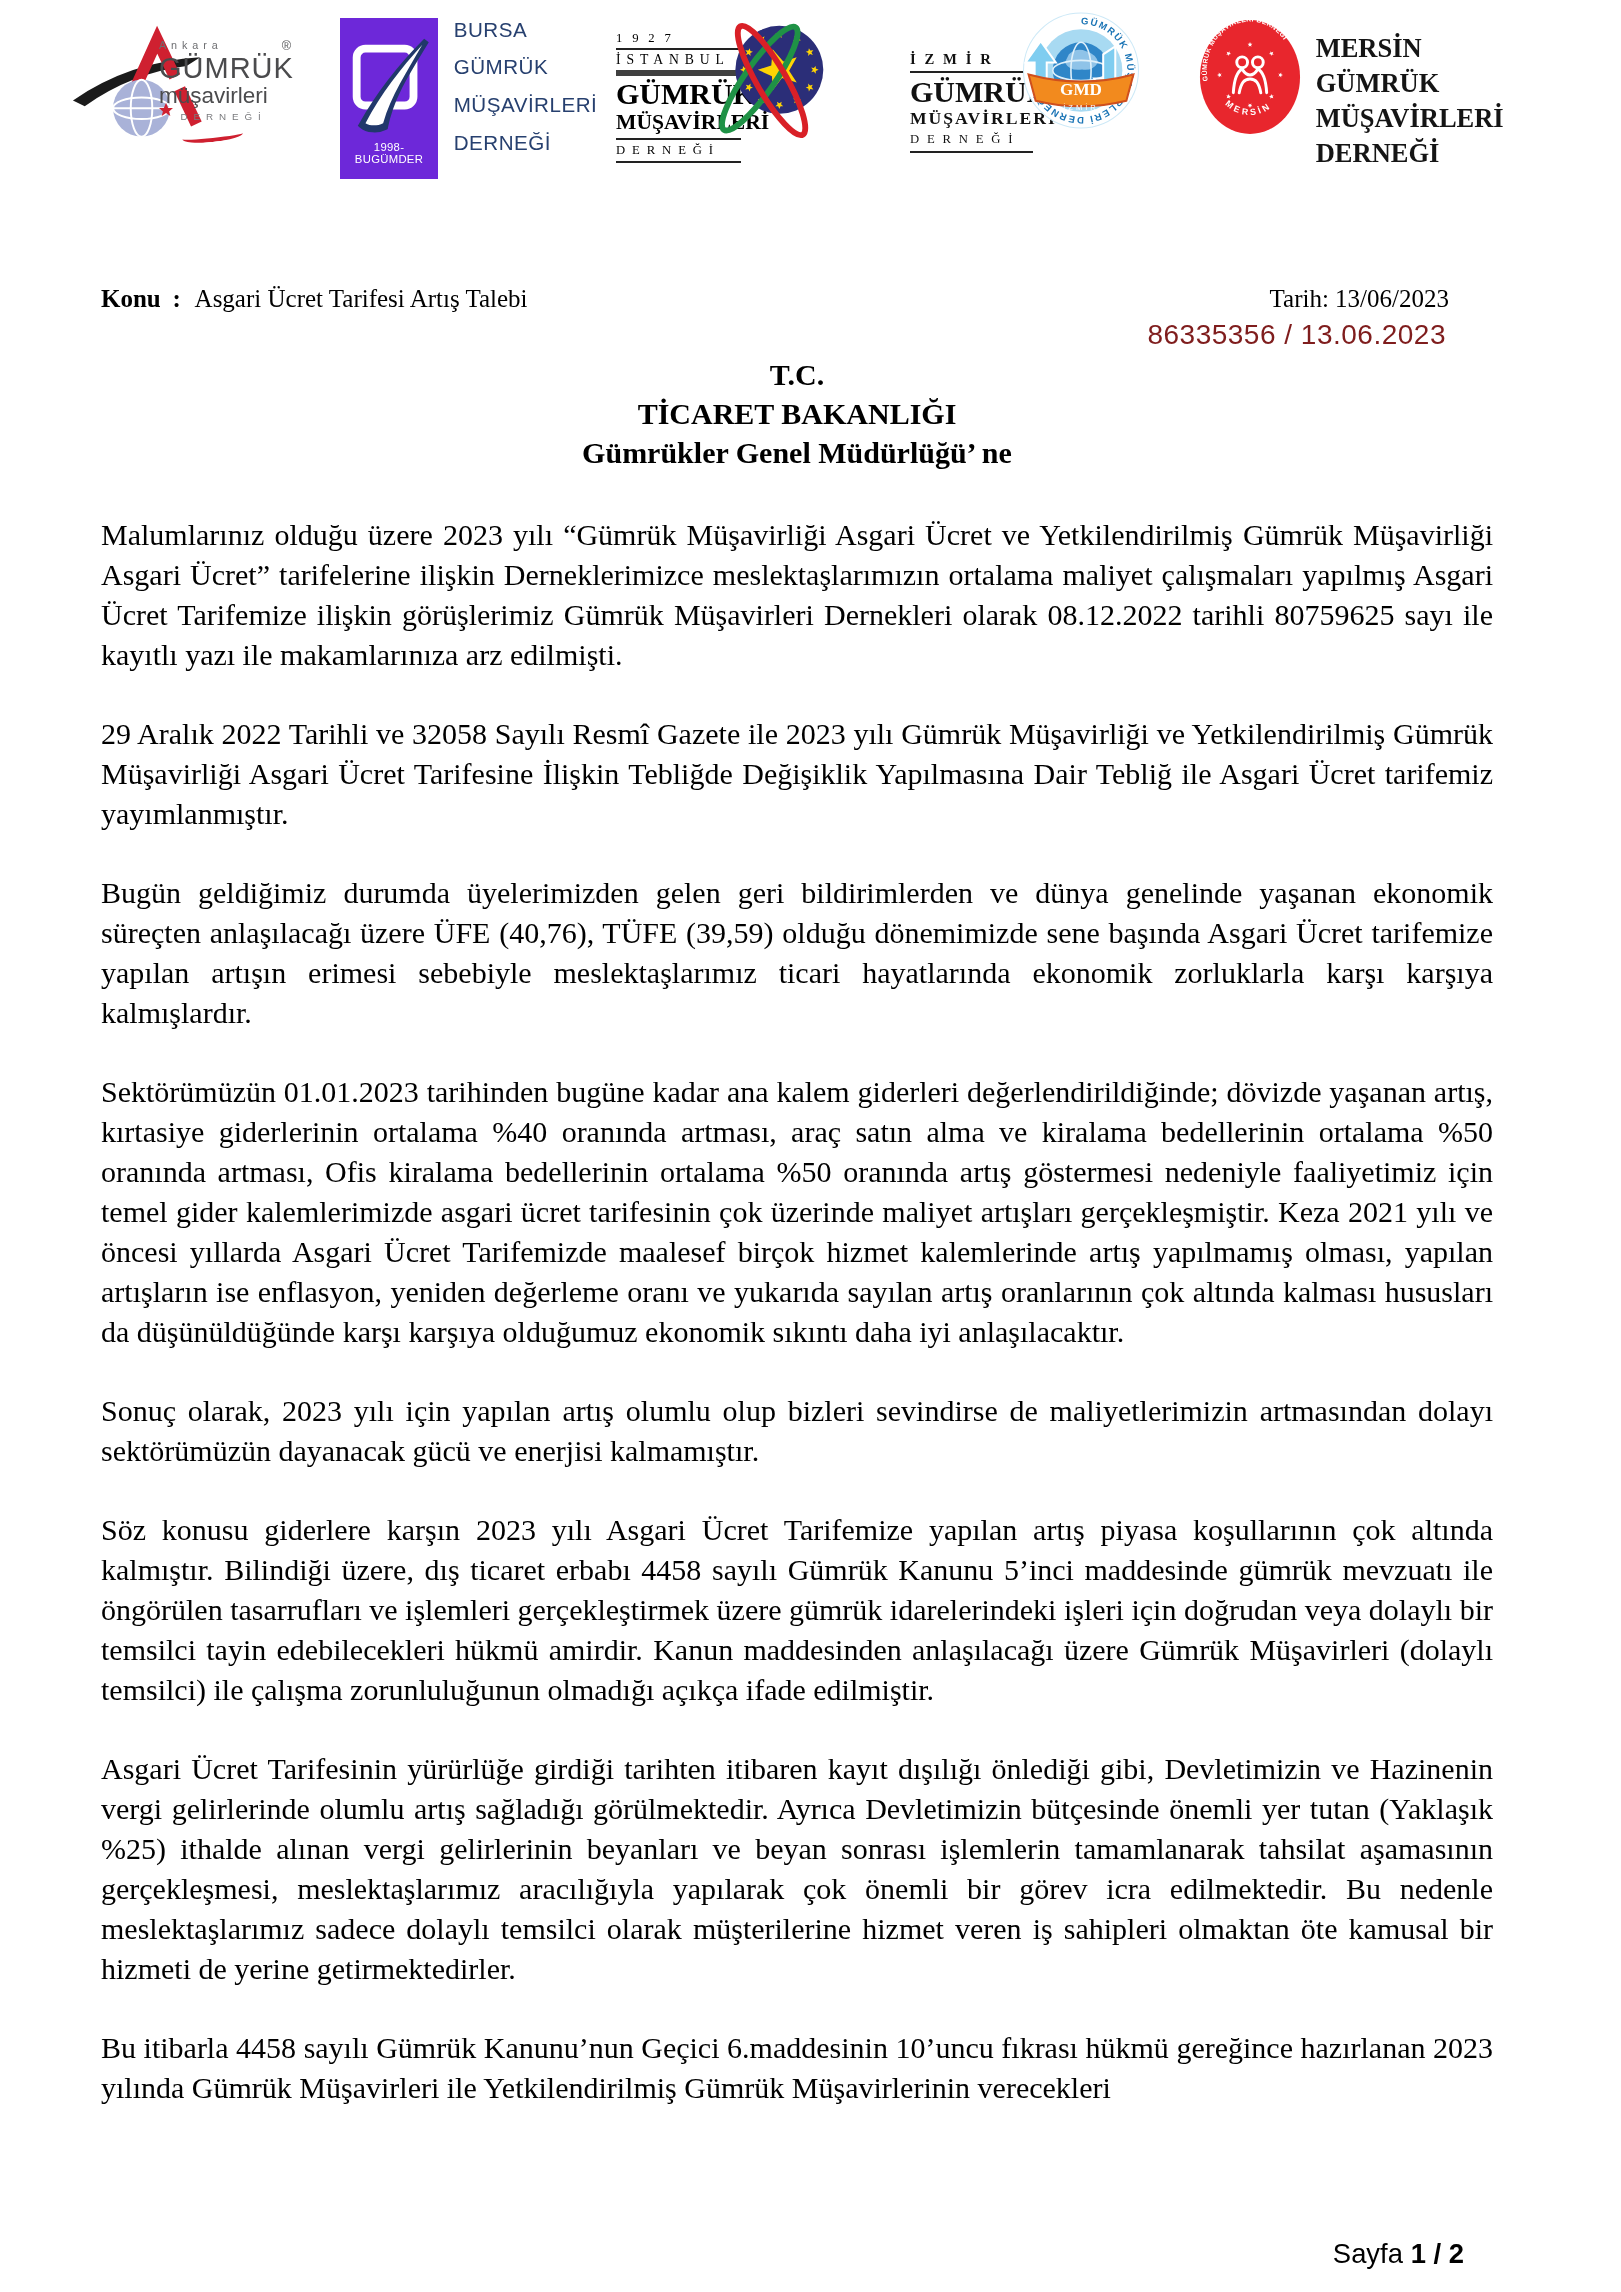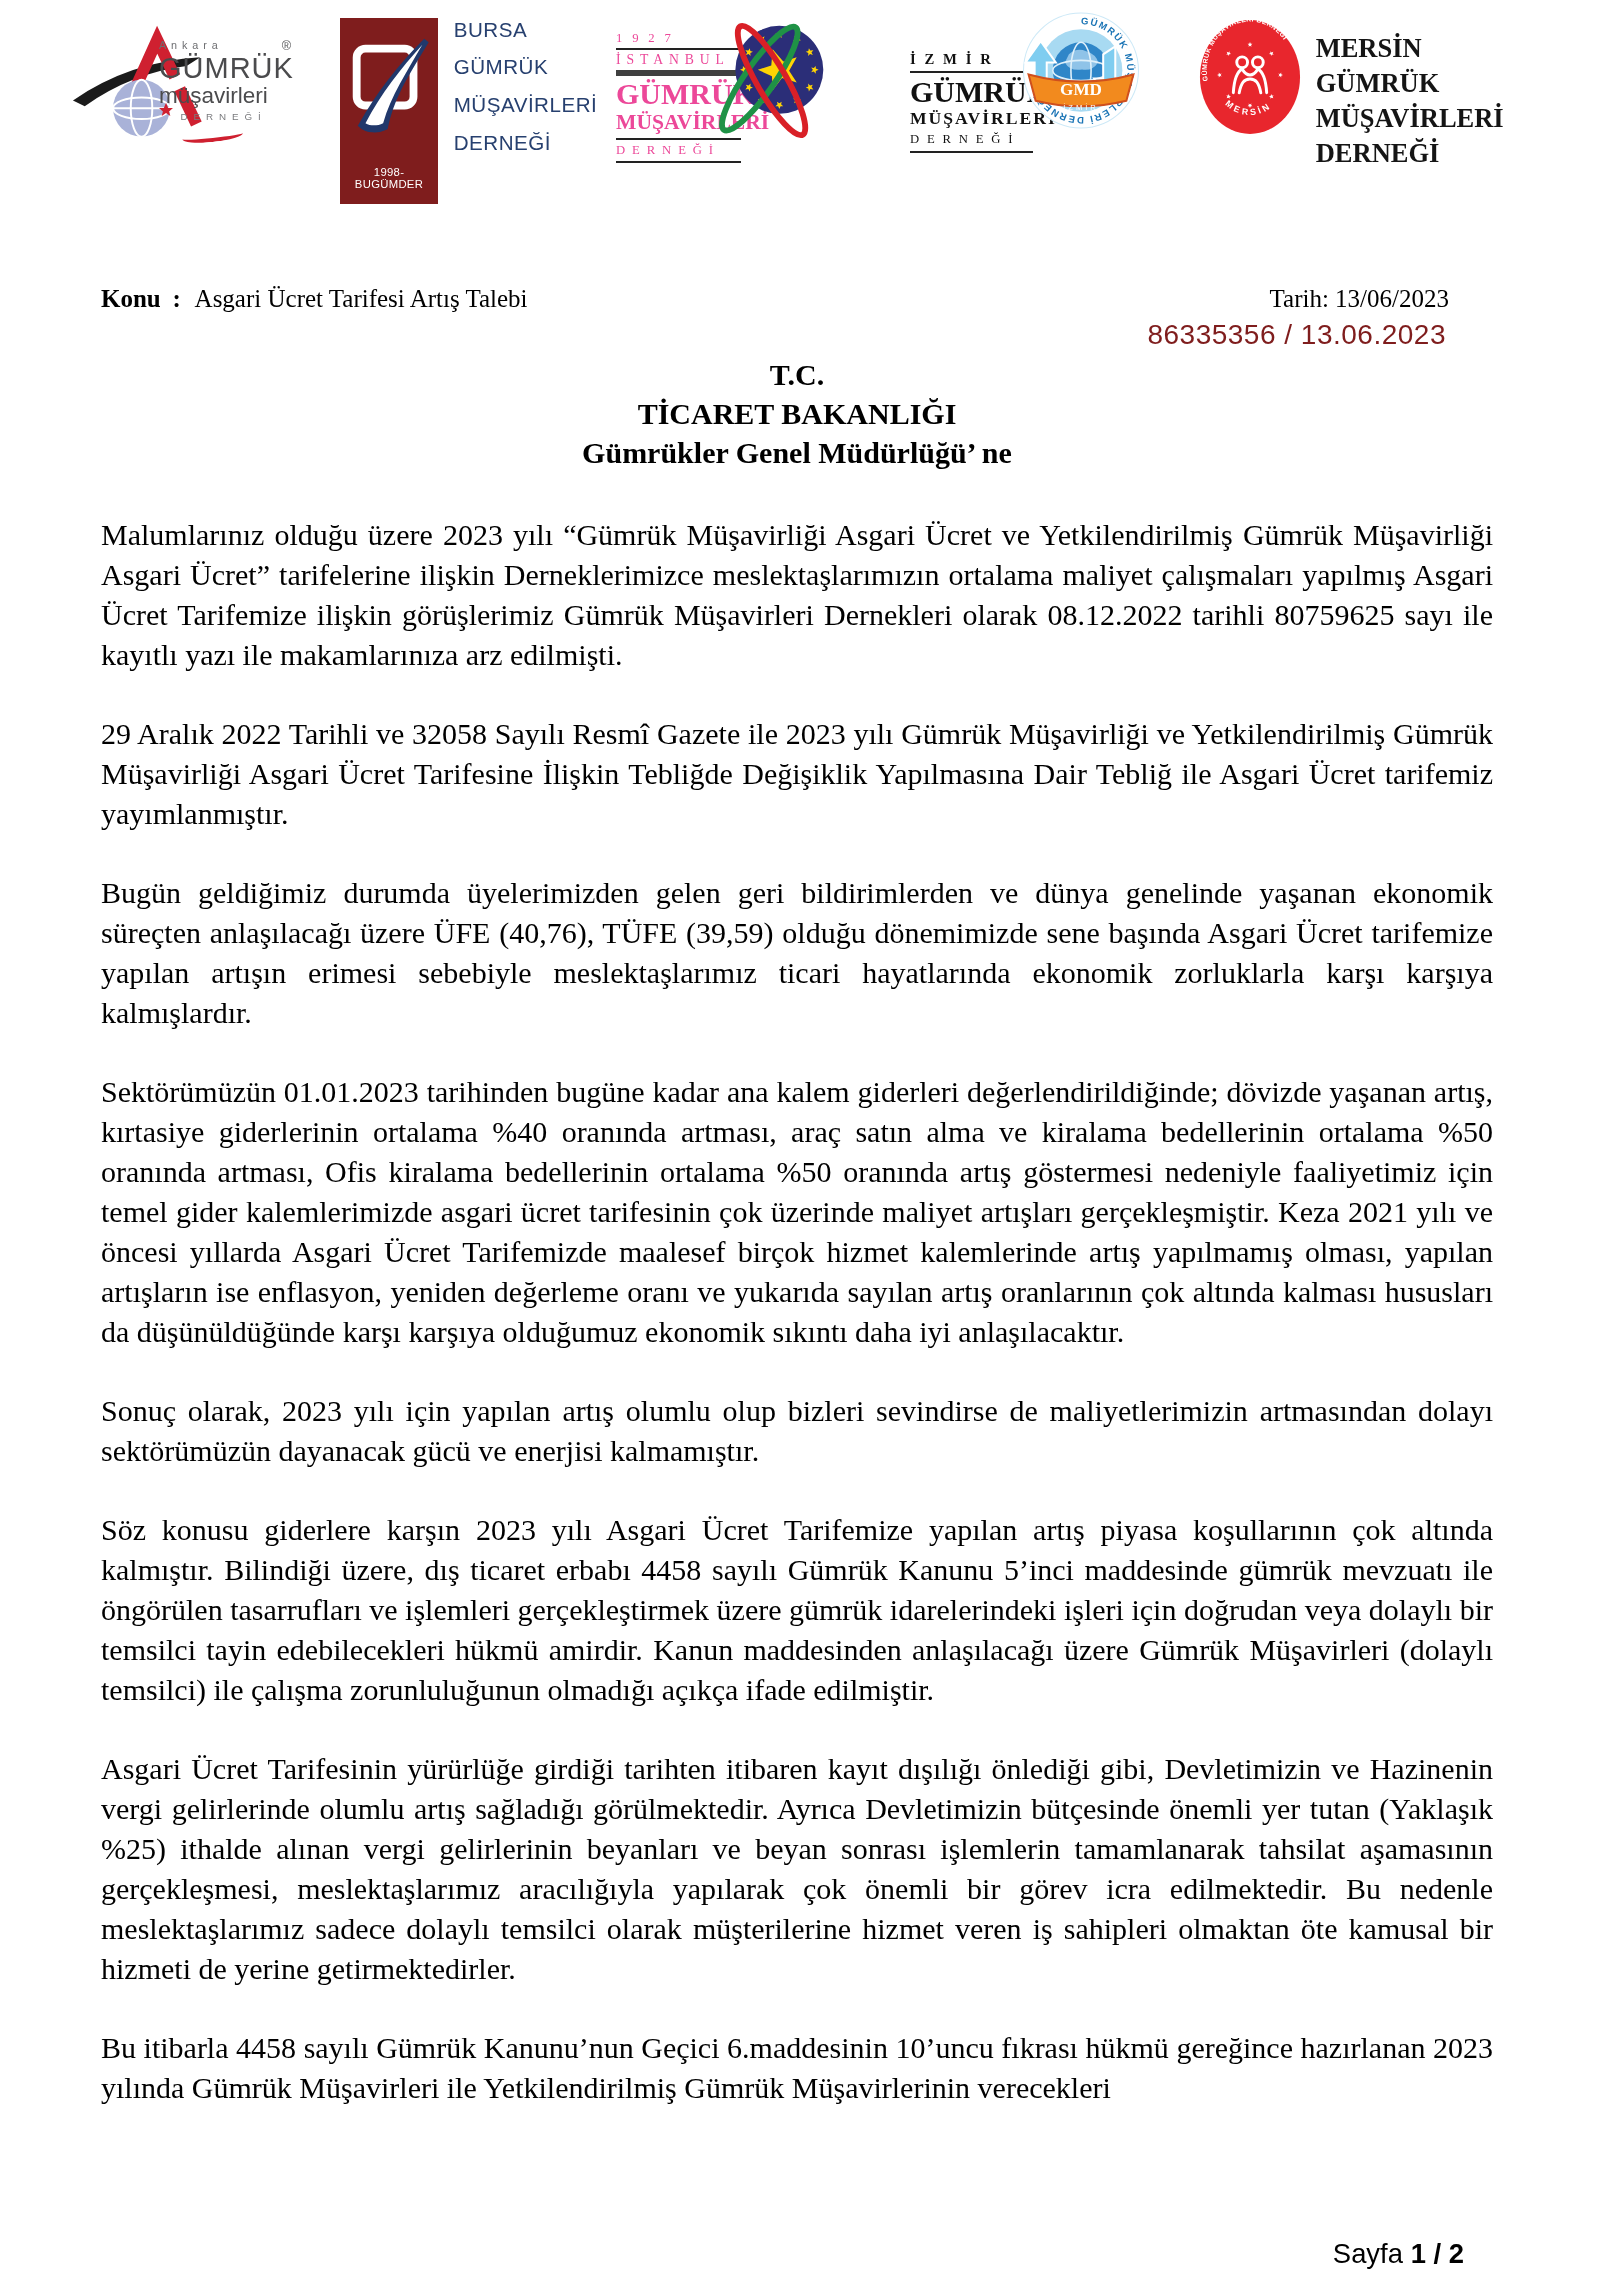--- a/index.html
+++ b/index.html
@@ -18,30 +18,30 @@
   .ankara .city{font-size:10.8px;letter-spacing:4.9px;color:#6d6e71;}
   .ankara .reg{float:right;font-size:12.7px;color:#58595b;letter-spacing:0;}
   .ankara .l1{font-size:29px;color:#4b4b4d;letter-spacing:1px;line-height:31px;}
   .ankara .l2{font-size:22.5px;color:#4b4b4d;line-height:24.5px;}
   .ankara .l3{font-size:9.8px;letter-spacing:5.9px;color:#7a7b7e;margin-top:2px;margin-left:21.6px;}
   .ankara .swoosh{position:absolute;left:113px;top:106px;width:61px;height:11.8px;
        border-bottom:4.9px solid #cf2030;border-radius:50%;transform:rotate(-6deg);}
 
   
   .bursa{left:340px;top:17.6px;width:255px;height:162px;display:flex;gap:15.7px;}
-  .bursa .box{width:98px;height:186px;background:#7f1d1d;position:relative;flex:0 0 auto;}
+  .bursa .box{width:98px;height:161px;background:#6d28d9;position:relative;flex:0 0 auto;}
   .bursa .box svg{position:absolute;left:0;top:5.9px;}
   .bursa .yr{position:absolute;left:0;bottom:13.7px;width:100%;text-align:center;color:#fff;
        font-family:"Liberation Sans",sans-serif;font-size:11.3px;letter-spacing:0.3px;}
   .bursa .col{display:flex;flex-direction:column;gap:13.7px;
        font-family:"Liberation Sans",sans-serif;color:#27406f;font-size:20.6px;letter-spacing:0.5px;}
 
   
   .ist{left:616px;top:15.7px;width:221px;height:167px;}
-  .ist .txt{position:absolute;left:0;top:15.7px;width:125px;font-family:"Liberation Serif",serif;color:#ec4899;}
+  .ist .txt{position:absolute;left:0;top:15.7px;width:125px;font-family:"Liberation Serif",serif;color:#000000;}
   .ist .r1{font-size:12.7px;letter-spacing:9.8px;border-bottom:2px solid #222;padding-bottom:2px;}
   .ist .r2{font-size:13.7px;letter-spacing:5.9px;border-bottom:6px solid #404040;padding:2px 0;}
   .ist .r3{font-size:30px;font-weight:bold;line-height:32px;margin-top:2px;}
   .ist .r4{font-size:21.6px;font-weight:bold;border-bottom:2px solid #222;padding-bottom:2.9px;}
   .ist .r5{font-size:12.7px;letter-spacing:6.9px;border-bottom:2px solid #222;padding:2.9px 0;}
   .ist svg{position:absolute;left:93px;top:0;overflow:visible;}
 
   
   .izm{left:910px;top:23.5px;width:230px;height:152px;}
   .izm .txt{position:absolute;left:0;top:27.4px;width:123px;font-family:"Liberation Serif",serif;color:#111;}

